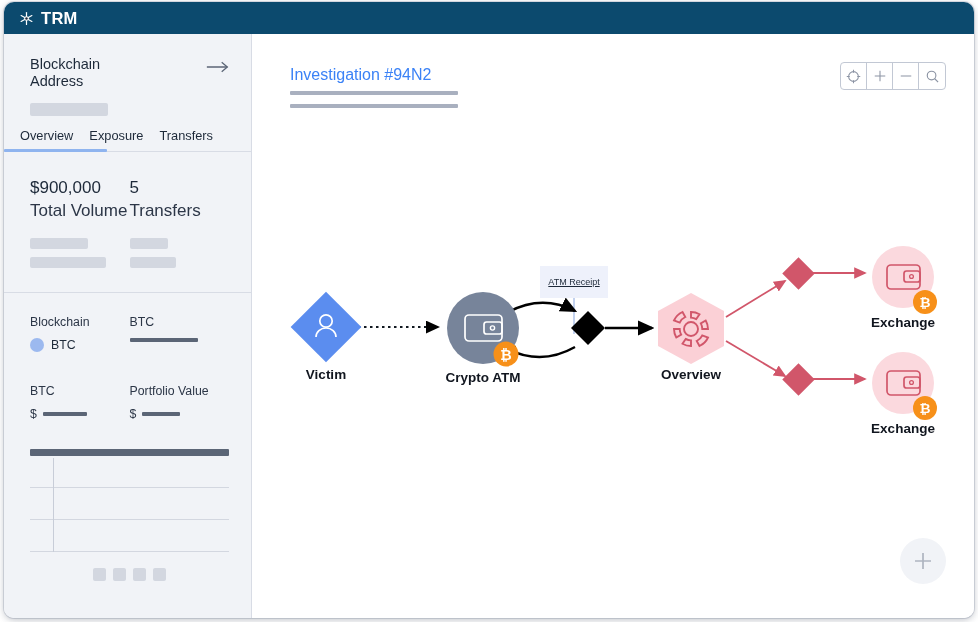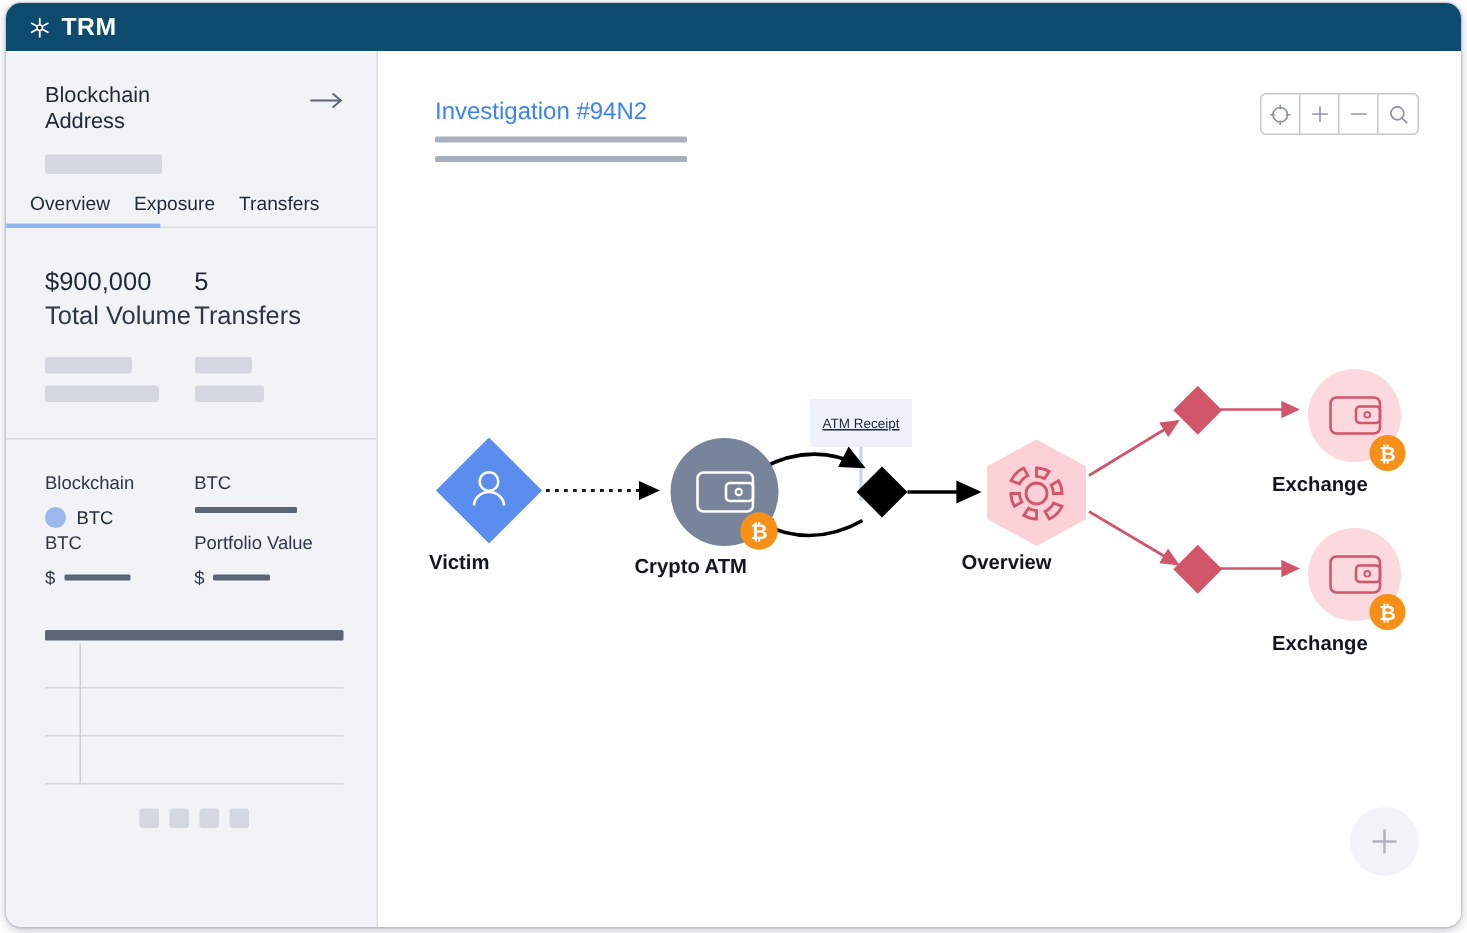--- a/index.html
+++ b/index.html
@@ -75,21 +75,21 @@
   .stat { width: 118px; }
   .stat-value { font-size: 17px; color: #1d2939; font-weight: 400; }
   .stat-label { font-size: 17px; color: #2c3647; margin-top: 3px; }
   .bar { background: #d3d7e0; border-radius: 2px; }
   .b1 { width: 58px; height: 11px; margin-top: 17px; }
   .b2 { width: 76px; height: 11px; margin-top: 8px; }
   .b1b { width: 38px; height: 11px; margin-top: 17px; }
   .b2b { width: 46px; height: 11px; margin-top: 8px; }
 
   .panel2 { padding: 22px 22px 18px 26px; }
-  .kv-row { display: flex; margin-bottom: 3px; }
+  .kv-row { display: flex; margin-bottom: 32px; }
   .kv { width: 118px; }
   .kv-label { font-size: 12.3px; color: #2c3647; margin-bottom: 9px; }
   .kv-val { display: flex; align-items: center; font-size: 12.3px; color: #1d2939; }
   .dot-btc {
     width: 14px; height: 14px; border-radius: 50%;
     background: #9cb9ef; margin-right: 7px;
   }
   .dash { height: 4px; background: #5b6576; border-radius: 1px; }
   .d-long { width: 68px; }
   .d-mid  { width: 44px; margin-left: 6px; }
@@ -128,21 +128,21 @@
   }
   .tb-btn {
     width: 26px; height: 26px; display: flex;
     align-items: center; justify-content: center;
     border-right: 1px solid #c2c8d4; cursor: pointer;
   }
   .tb-btn:last-child { border-right: none; }
 
   .node-label {
     position: absolute; font-size: 13.5px; color: #11161f;
-    font-weight: bold; white-space: nowrap;
+    font-weight: bold; text-align: center; white-space: nowrap;
   }
   .receipt {
     position: absolute; left: 287px; top: 232px;
     width: 68px; height: 32px; background: #eef1fb;
     display: flex; align-items: center; justify-content: center;
     font-size: 9px; color: #1d2939; text-decoration: underline;
   }
   .receipt-stem {
     position: absolute; left: 320px; top: 264px;
     width: 2px; height: 36px; background: #c3d2ef;

